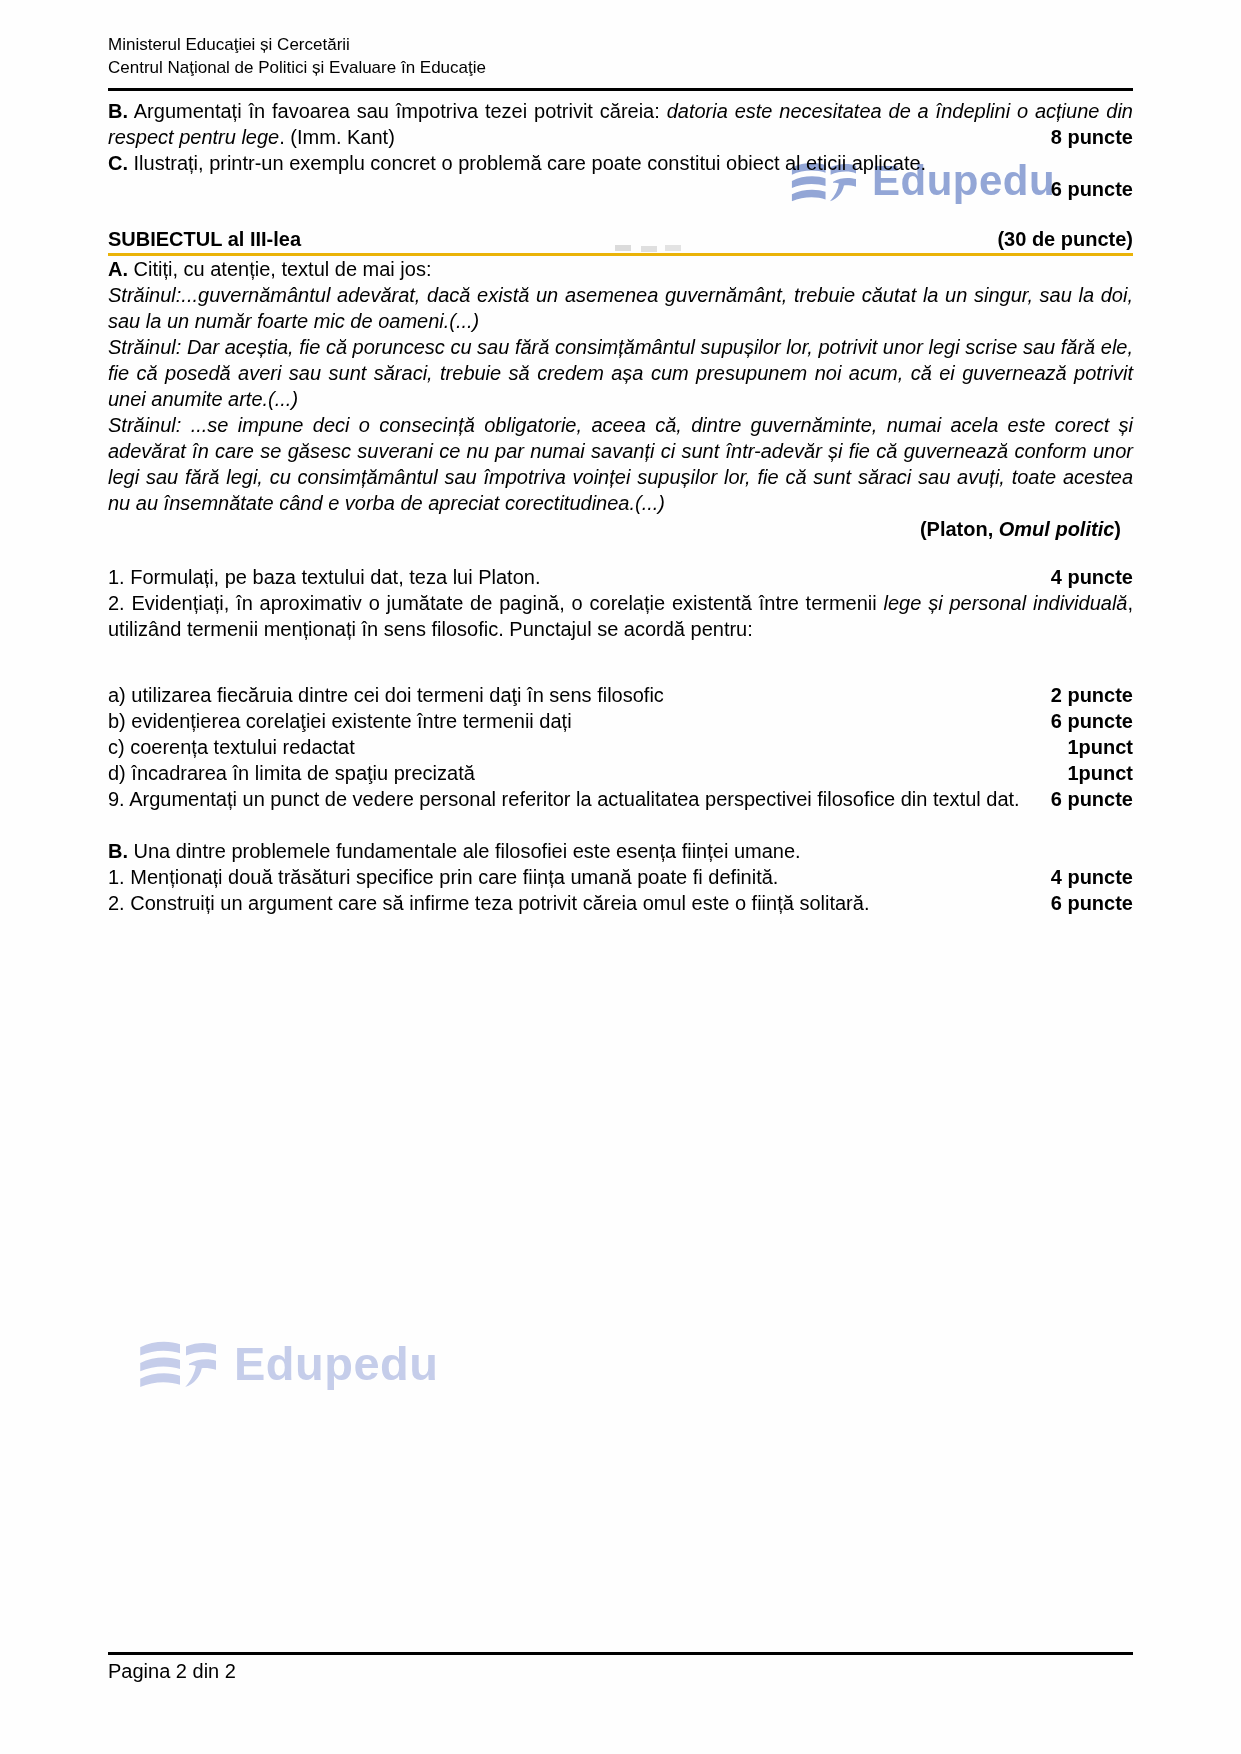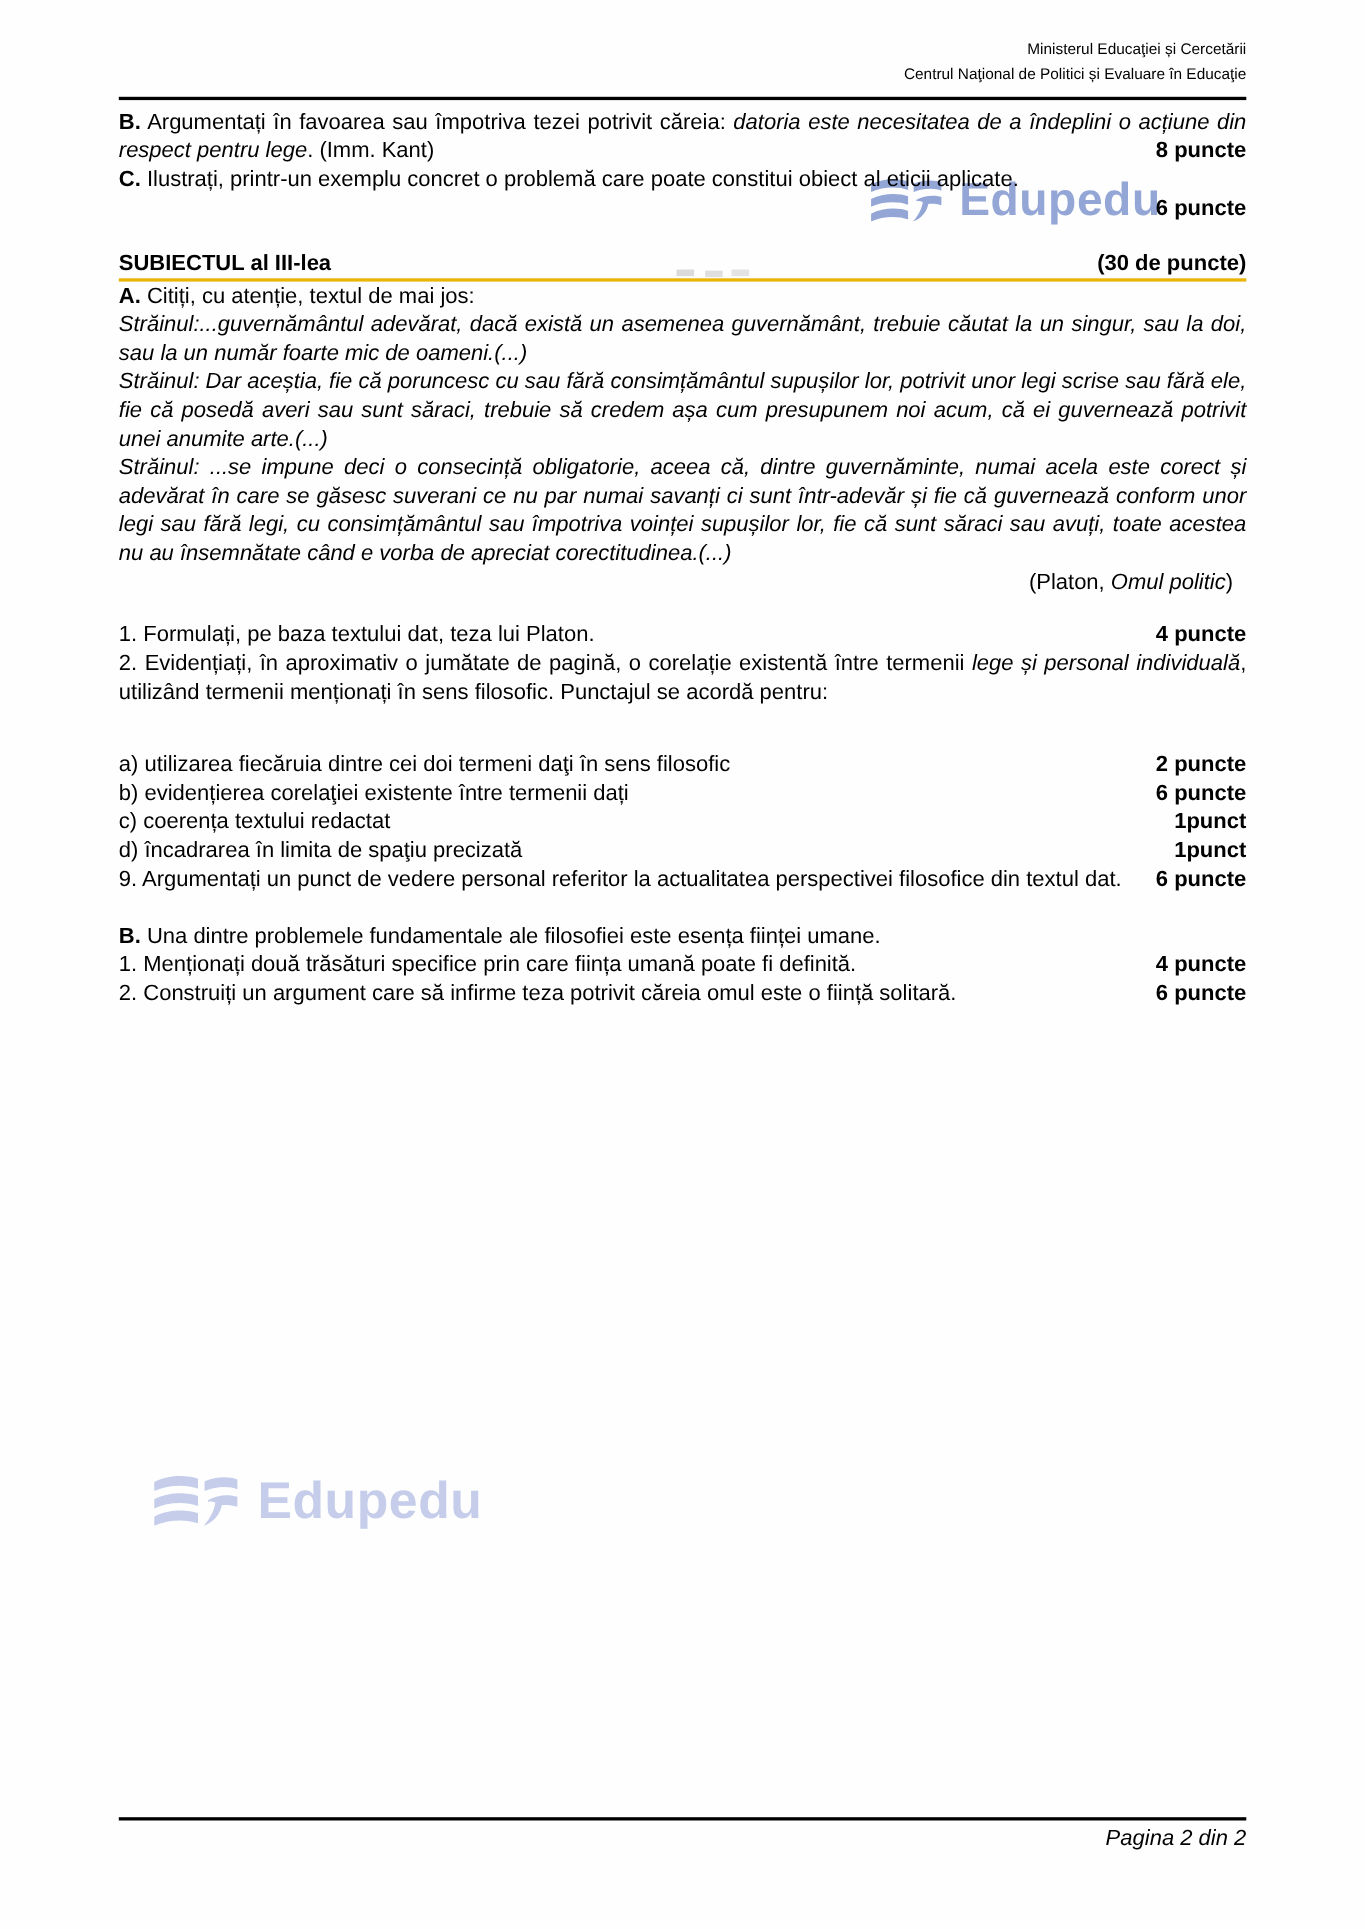--- a/index.html
+++ b/index.html
@@ -5,42 +5,42 @@
   html,body{margin:0;padding:0;background:#ffffff;}
   .page{
     position:relative;
     width:1241px;height:1754px;
     background:#fefefe;
     font-family:"Liberation Sans", sans-serif;
     font-size:20px;line-height:26px;color:#000;
     overflow:hidden;
   }
   .content{position:absolute;left:108px;right:108px;top:33px;z-index:2;}
-  .hdr{text-align:right;font-size:14px;line-height:23px;}
+  .hdr{text-align:left;font-size:17px;line-height:23px;}
   .rule{border-top:3.5px solid #000;margin-top:9px;}
   .bold{font-weight:bold;}
   .it{font-style:italic;}
   .para{text-align:justify;}
   .b-para{margin-top:7px;position:relative;}
   .pts-abs{position:absolute;right:0;bottom:0;font-weight:bold;background:transparent;}
   .pts-line{text-align:right;font-weight:bold;}
   .row{display:flex;justify-content:space-between;align-items:baseline;}
   .row .pts{font-weight:bold;white-space:nowrap;margin-left:28px;}
   .subj-row{display:flex;justify-content:space-between;font-weight:bold;
     border-bottom:3px solid #eab308;margin-top:24px;padding-bottom:1px;}
   .quote{font-style:italic;text-align:justify;}
-  .attribution{text-align:right;padding-right:12px;}
+  .attribution{text-align:right;padding-right:12px;font-weight:bold;}
   .item1{margin-top:22px;}
   .criteria{margin-top:40px;}
   .item3{position:relative;}
   .partb{margin-top:26px;}
   
   .footer{position:absolute;left:108px;right:108px;top:1652px;z-index:2;}
   .footer-rule{border-top:3px solid #000;margin-bottom:3px;}
-  .footer-center{text-align:right;font-style:italic;}
+  .footer-center{text-align:left;}
   
   .wm{position:absolute;display:flex;align-items:center;z-index:1;}
   .wm svg{display:block;}
   .wm-top{left:790px;top:160px;}
   .wm-top .wm-text{font-size:42px;font-weight:bold;color:#93a6d6;margin-left:16px;letter-spacing:0.5px;line-height:1;}
   .wm-top svg{fill:#93a6d6;}
   .wm-bottom{left:138px;top:1338px;}
   .wm-bottom .wm-text{font-size:47px;font-weight:bold;color:#c5cdea;margin-left:18px;letter-spacing:0.5px;line-height:1;}
   .wm-bottom svg{fill:#c5cdea;}
   

